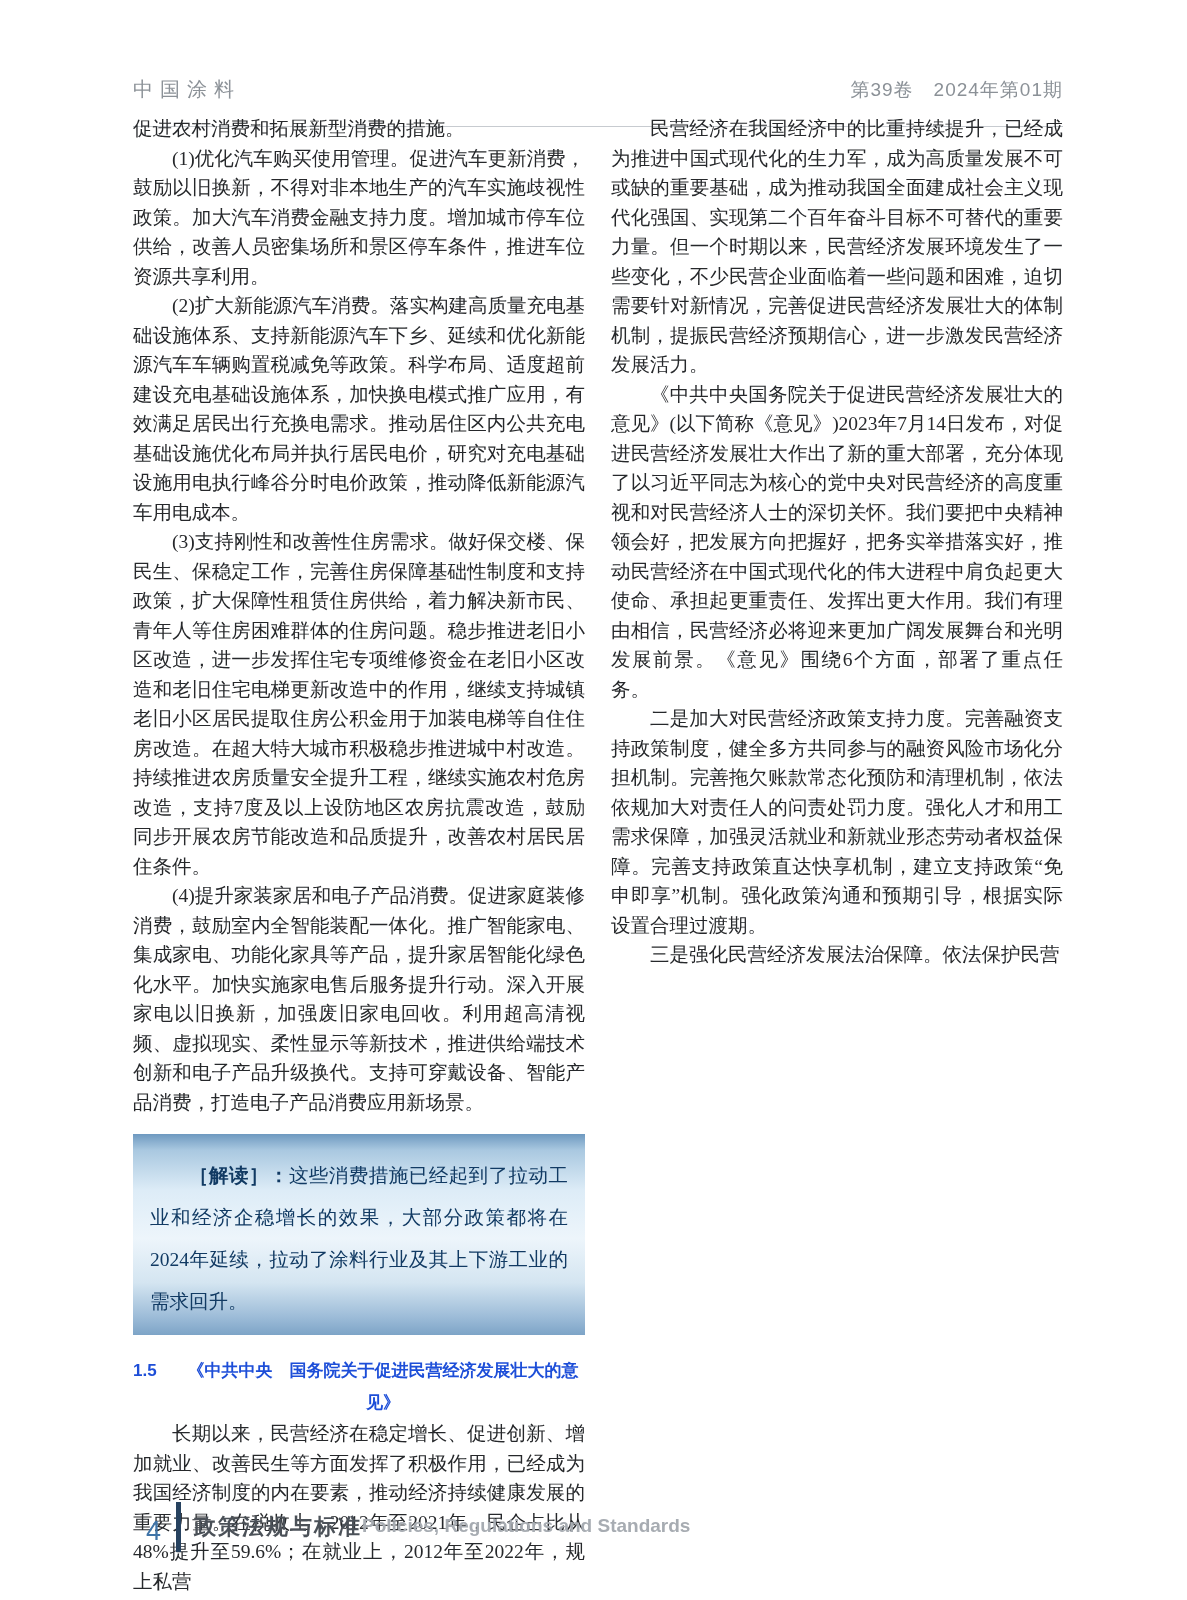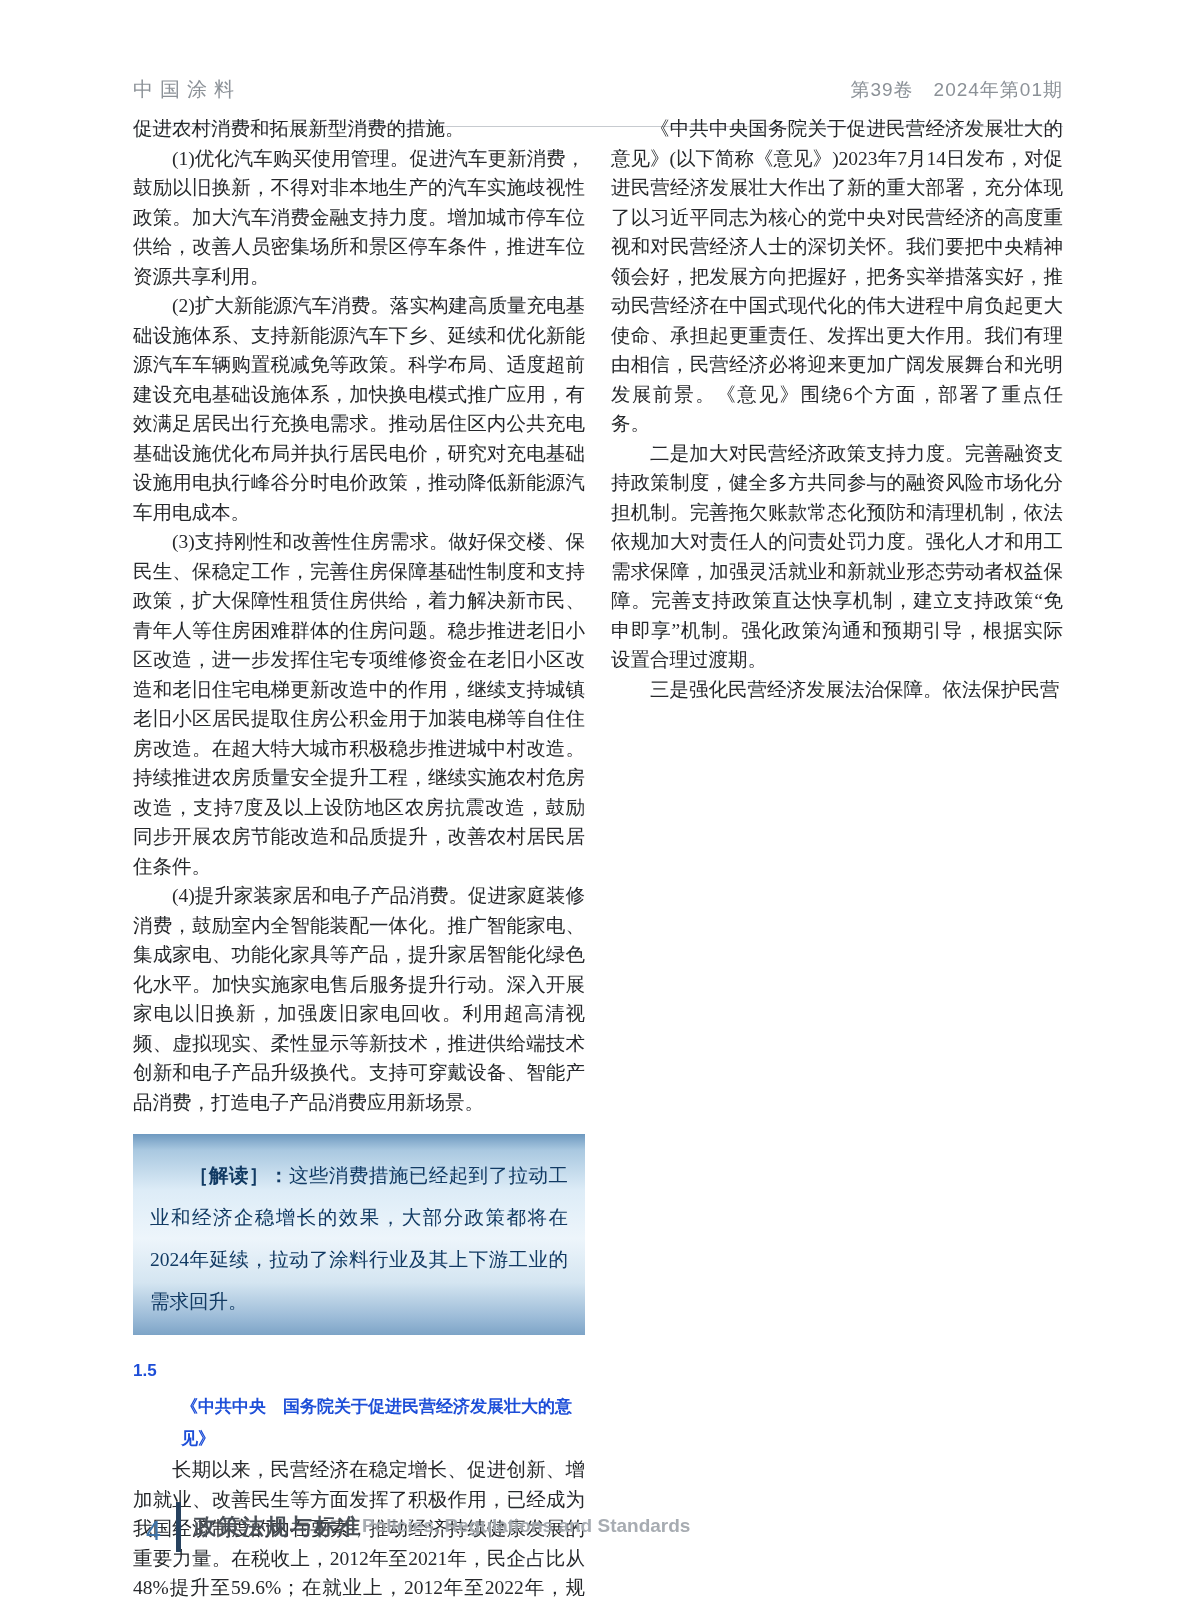--- a/index.html
+++ b/index.html
@@ -56,21 +56,21 @@
   
   .section-heading{
     margin-top:20px;
     display:flex;
     font-family:"Liberation Sans","DejaVu Sans",sans-serif;
     font-weight:bold;
     color:#1d4ed8;
     font-size:17px;line-height:32px;
   }
   .sec-num{flex:0 0 48px;}
-  .sec-title{flex:1;text-align:left;margin-top:36px;}
+  .sec-title{flex:1;text-align:center;}
 
   
   .page-footer{
     position:absolute;top:1502px;left:146px;
     display:flex;align-items:center;
     font-family:"Liberation Sans","DejaVu Sans",sans-serif;
   }
   .pnum{color:#3f74a8;font-size:27px;margin-right:15px;line-height:1;padding-top:8px;}
   .fbar{width:5px;height:50px;background:#27425f;margin-right:13px;}
   .ftitles{display:flex;flex-direction:row;justify-content:center;}
@@ -102,20 +102,21 @@
 
       <div class="section-heading">
         <span class="sec-num">1.5</span>
         <span class="sec-title">《中共中央　国务院关于促进民营经济发展壮大的意见》</span>
       </div>
 
       <p>长期以来，民营经济在稳定增长、促进创新、增加就业、改善民生等方面发挥了积极作用，已经成为我国经济制度的内在要素，推动经济持续健康发展的重要力量。在税收上，2012年至2021年，民企占比从48%提升至59.6%；在就业上，2012年至2022年，规上私营</p>
     </div>
 
     <div class="col">
+      <p>民营经济在我国经济中的比重持续提升，已经成为推进中国式现代化的生力军，成为高质量发展不可或缺的重要基础，成为推动我国全面建成社会主义现代化强国、实现第二个百年奋斗目标不可替代的重要力量。但一个时期以来，民营经济发展环境发生了一些变化，不少民营企业面临着一些问题和困难，迫切需要针对新情况，完善促进民营经济发展壮大的体制机制，提振民营经济预期信心，进一步激发民营经济发展活力。</p>
       <p>《中共中央国务院关于促进民营经济发展壮大的意见》(以下简称《意见》)2023年7月14日发布，对促进民营经济发展壮大作出了新的重大部署，充分体现了以习近平同志为核心的党中央对民营经济的高度重视和对民营经济人士的深切关怀。我们要把中央精神领会好，把发展方向把握好，把务实举措落实好，推动民营经济在中国式现代化的伟大进程中肩负起更大使命、承担起更重责任、发挥出更大作用。我们有理由相信，民营经济必将迎来更加广阔发展舞台和光明发展前景。《意见》围绕6个方面，部署了重点任务。</p>
       <p>二是加大对民营经济政策支持力度。完善融资支持政策制度，健全多方共同参与的融资风险市场化分担机制。完善拖欠账款常态化预防和清理机制，依法依规加大对责任人的问责处罚力度。强化人才和用工需求保障，加强灵活就业和新就业形态劳动者权益保障。完善支持政策直达快享机制，建立支持政策“免申即享”机制。强化政策沟通和预期引导，根据实际设置合理过渡期。</p>
       <p>三是强化民营经济发展法治保障。依法保护民营</p>
     </div>
 
   </div>
 
   <div class="page-footer">
     <span class="pnum">4</span>
     <span class="fbar"></span>

